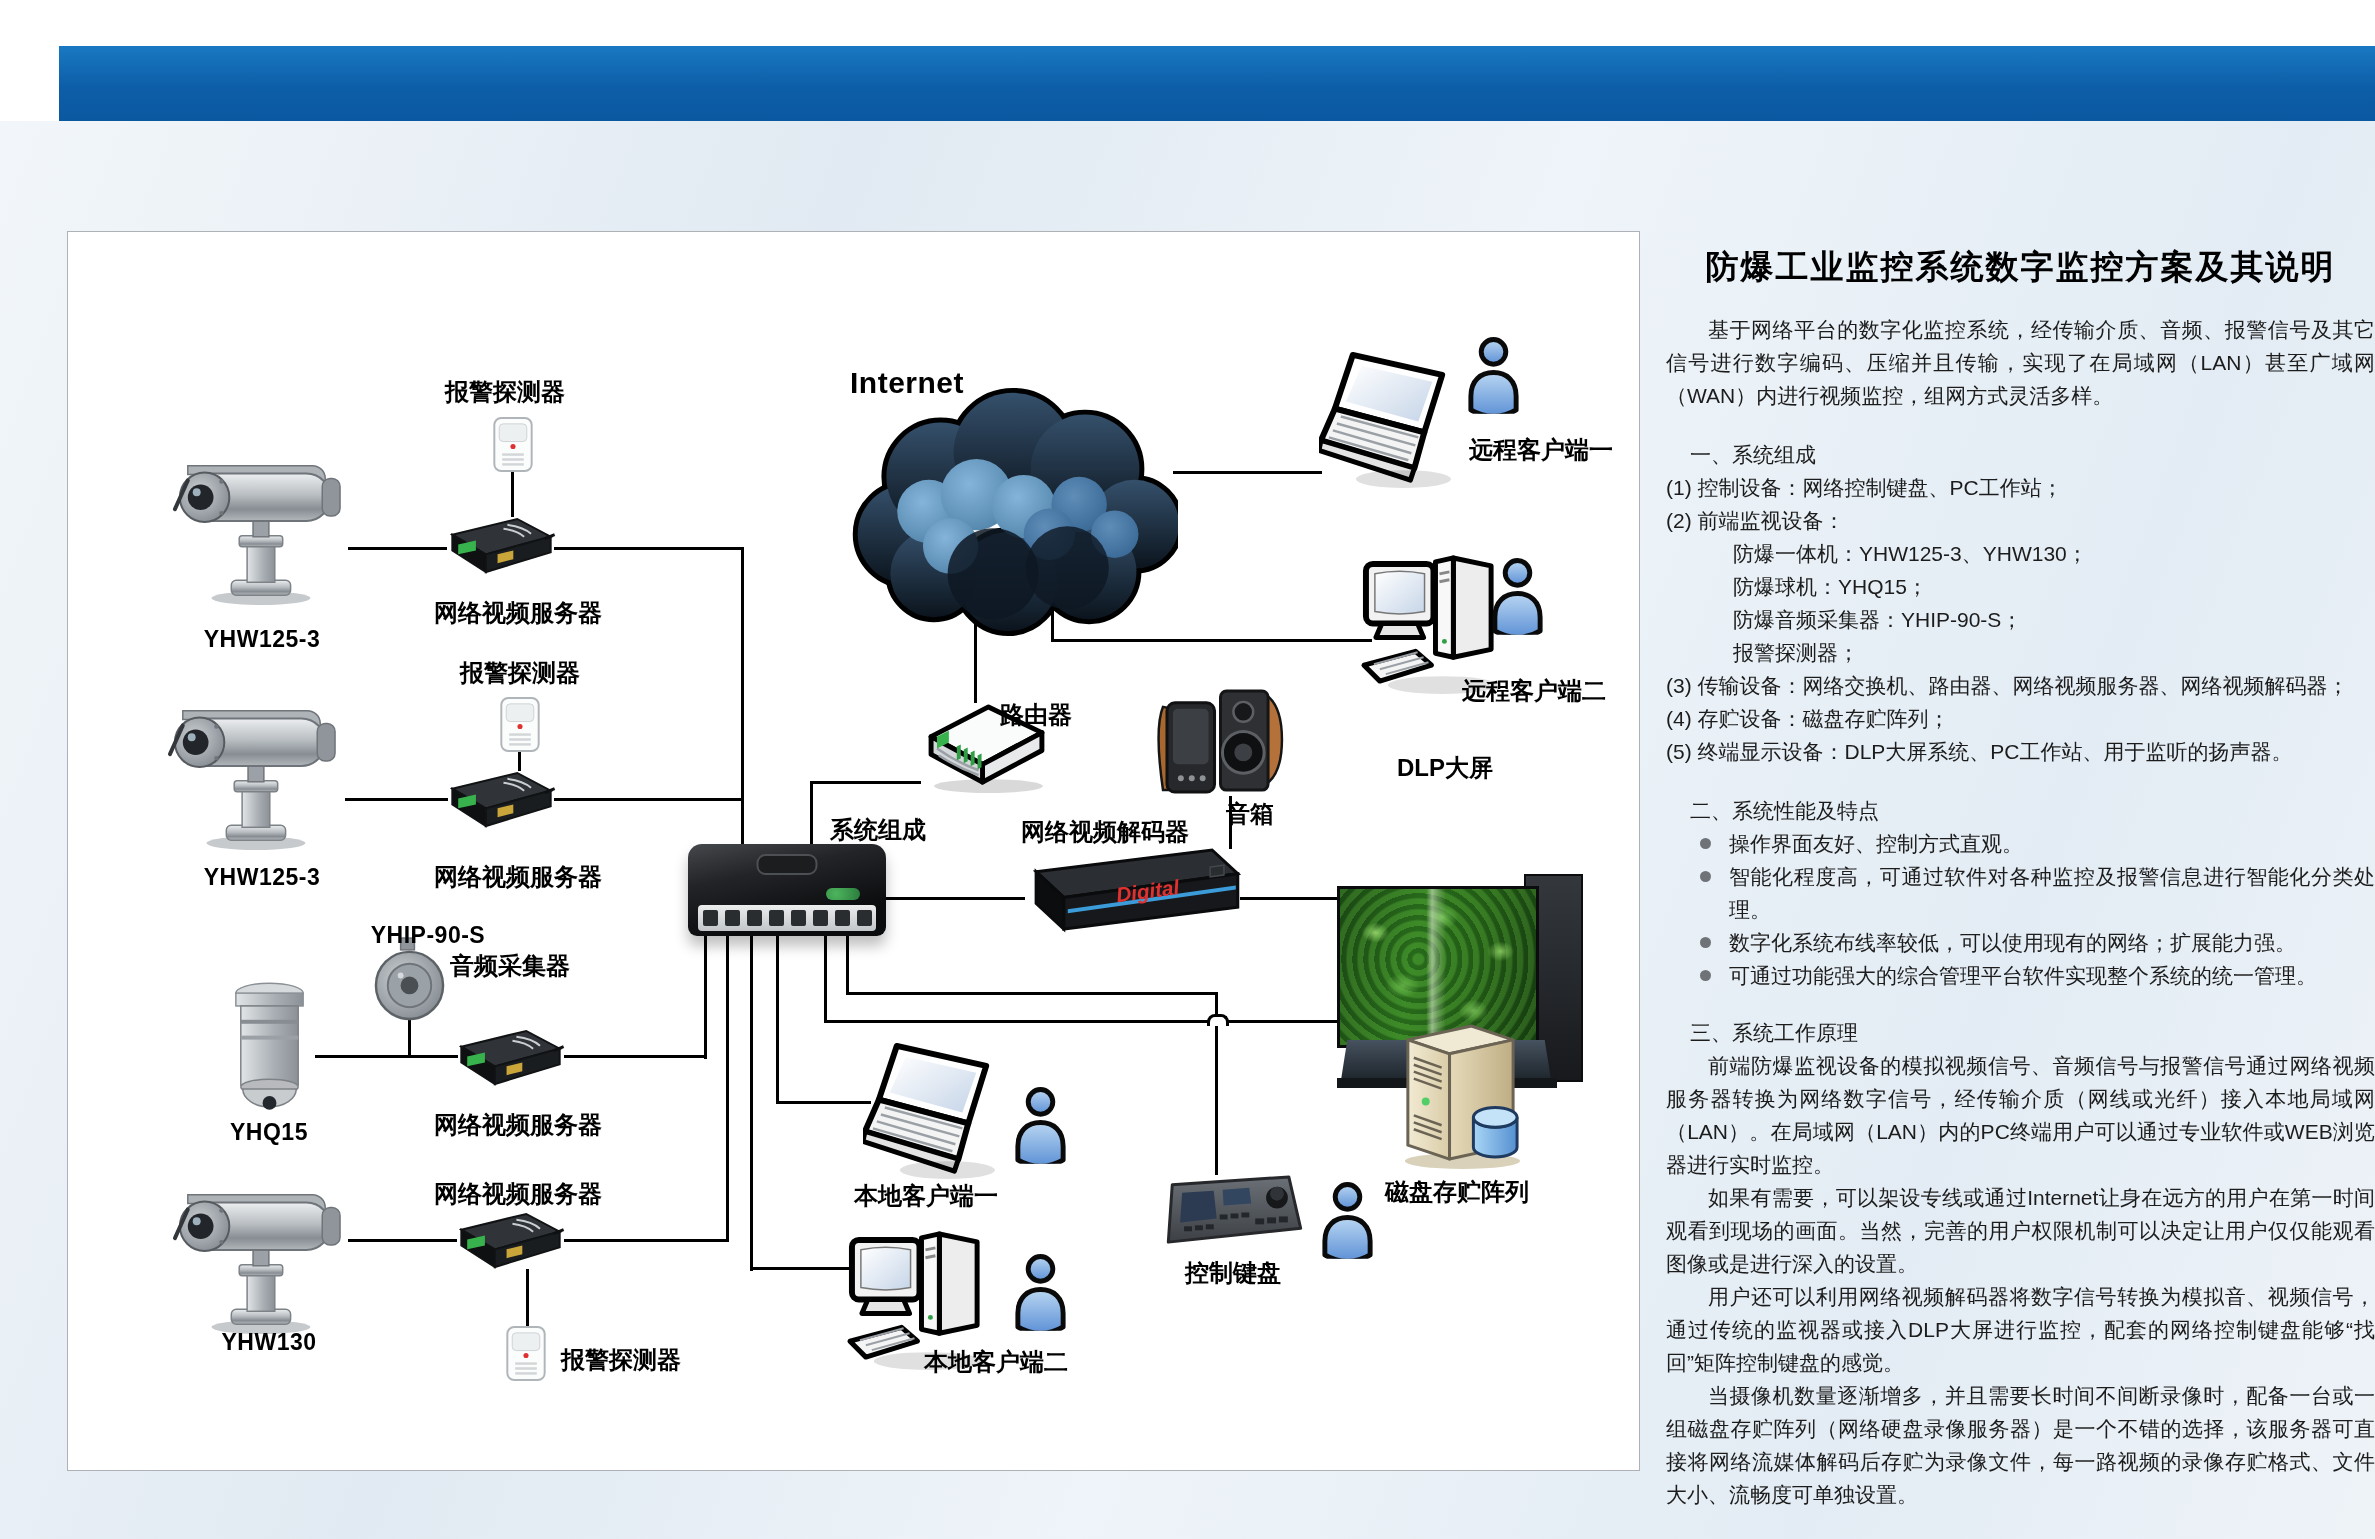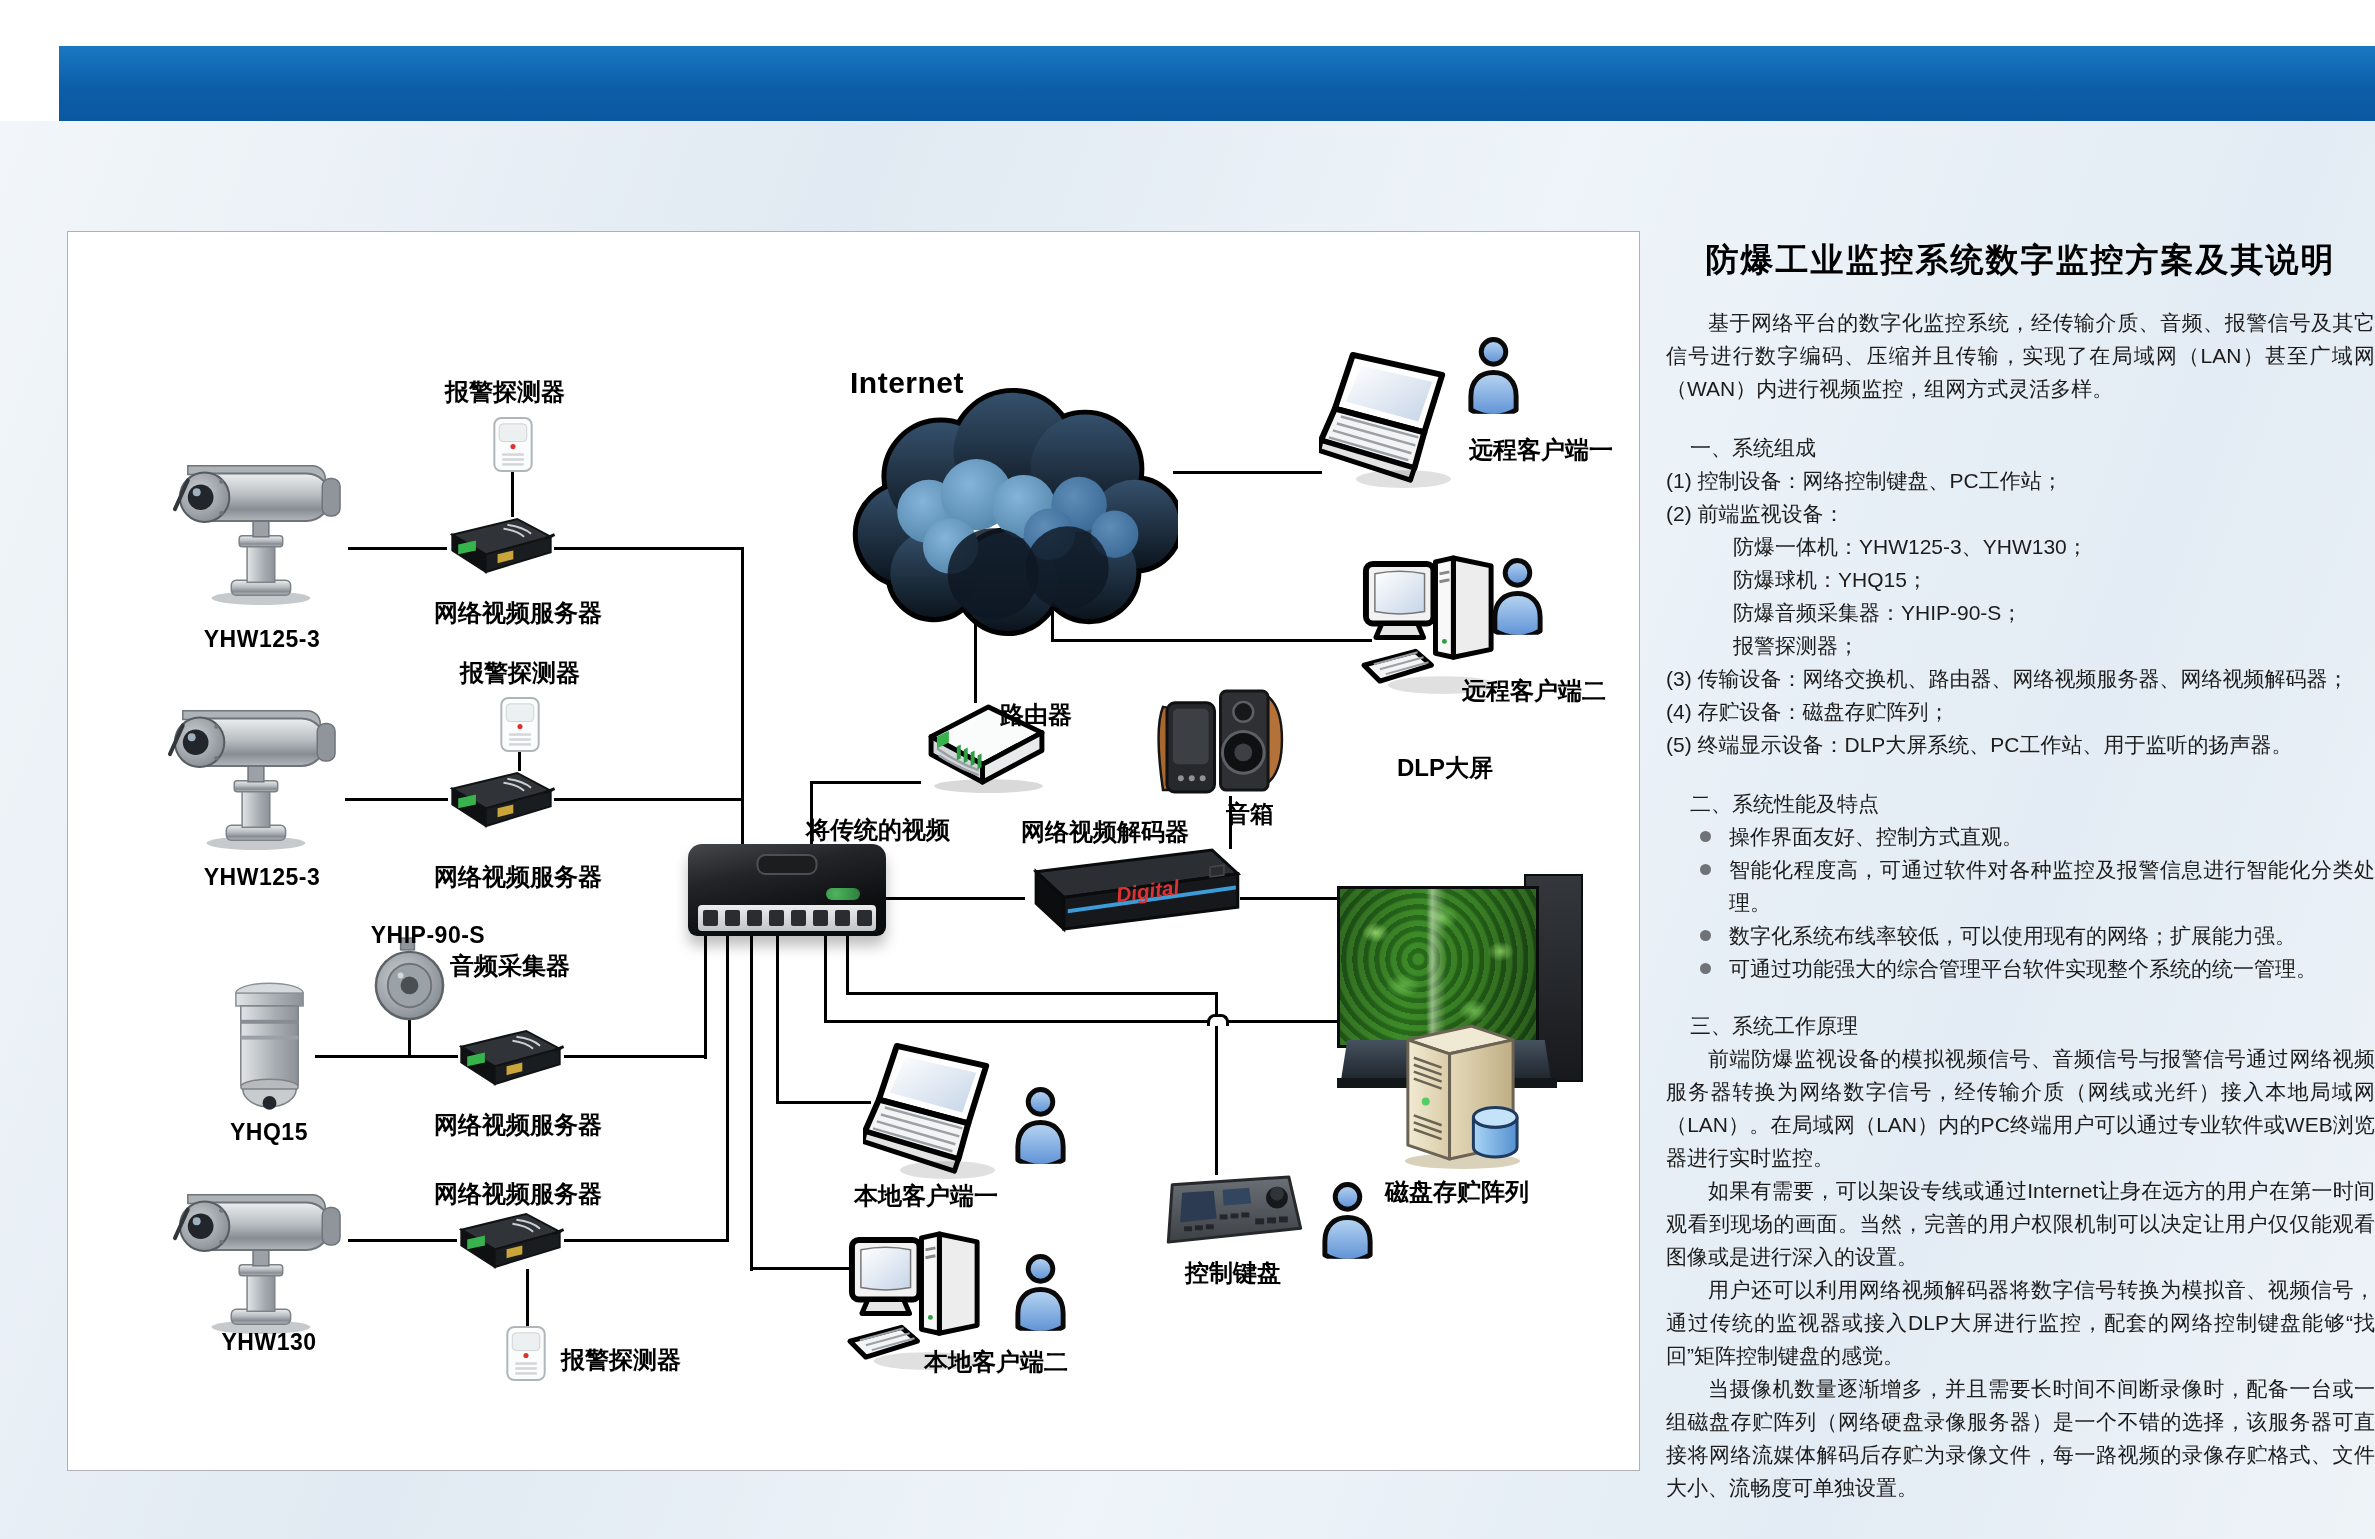--- a/index.html
+++ b/index.html
@@ -44,21 +44,21 @@
         radial-gradient(22px 16px at 82% 40%,rgba(150,215,105,.8),rgba(40,90,30,0) 62%),
         radial-gradient(28px 20px at 32% 62%,rgba(115,195,82,.75),rgba(30,80,25,0) 62%),
         radial-gradient(24px 18px at 68% 78%,rgba(135,210,98,.75),rgba(30,80,25,0) 62%),
         repeating-radial-gradient(circle at 40% 45%,rgba(95,175,62,.30) 0 5px,rgba(22,66,18,.30) 7px 11px),
         linear-gradient(100deg,#1c4a14,#2f7b1f 38%,#276618 65%,#15380f);}
   .dlp .base{position:absolute;left:4px;top:166px;width:210px;height:40px;
        background:linear-gradient(#46525f,#1e252c);clip-path:polygon(3% 0,97% 0,100% 100%,0 100%);}
   .dlp .foot{position:absolute;left:0px;top:204px;width:220px;height:10px;background:#14171a;}
   
   .col{position:absolute;left:1666px;top:230px;width:709px;font-size:21px;line-height:33px;color:#1c1c1c;}
-  .a-title{margin:8px;font-size:33px;line-height:44px;font-weight:700;text-align:center;letter-spacing:2px;color:#000;}
+  .a-title{margin:15px;font-size:33px;line-height:44px;font-weight:700;text-align:center;letter-spacing:2px;color:#000;}
   .a-intro{margin:24px 0 0 0;text-indent:2em;text-align:justify;}
   .sec{margin-top:26px;}
   .sec3{margin-top:24px;}
   .sec-h{margin-left:24px;}
   .num{}
   .sub{margin-left:67px;}
   .bul{position:relative;padding-left:63px;text-align:justify;}
   .bul .dot{position:absolute;left:34px;top:11px;width:11px;height:11px;border-radius:50%;background:#6f7377;}
   .a-p{margin:0;text-indent:2em;text-align:justify;}
 </style>
@@ -545,21 +545,21 @@
   <div class="lbl" style="left:518px;top:861px">网络视频服务器</div>
   <div class="lbl model" style="left:428px;top:922px">YHIP-90-S</div>
   <div class="lbl" style="left:510px;top:950px">音频采集器</div>
   <div class="lbl" style="left:518px;top:1109px">网络视频服务器</div>
   <div class="lbl model" style="left:269px;top:1119px">YHQ15</div>
   <div class="lbl" style="left:518px;top:1178px">网络视频服务器</div>
   <div class="lbl model" style="left:269px;top:1329px">YHW130</div>
   <div class="lbl" style="left:621px;top:1344px">报警探测器</div>
   <div class="lbl inet" style="left:907px;top:366px">Internet</div>
   <div class="lbl" style="left:1036px;top:699px">路由器</div>
-  <div class="lbl" style="left:878px;top:814px">将传统的视频</div>
+  <div class="lbl" style="left:878px;top:814px">系统组成</div>
   <div class="lbl" style="left:1105px;top:816px">网络视频解码器</div>
   <div class="lbl" style="left:1250px;top:798px">音箱</div>
   <div class="lbl" style="left:1445px;top:752px">DLP大屏</div>
   <div class="lbl" style="left:1541px;top:434px">远程客户端一</div>
   <div class="lbl" style="left:1534px;top:675px">远程客户端二</div>
   <div class="lbl" style="left:926px;top:1180px">本地客户端一</div>
   <div class="lbl" style="left:1233px;top:1257px">控制键盘</div>
   <div class="lbl" style="left:1457px;top:1176px">磁盘存贮阵列</div>
   <div class="lbl" style="left:996px;top:1346px">本地客户端二</div>
 

